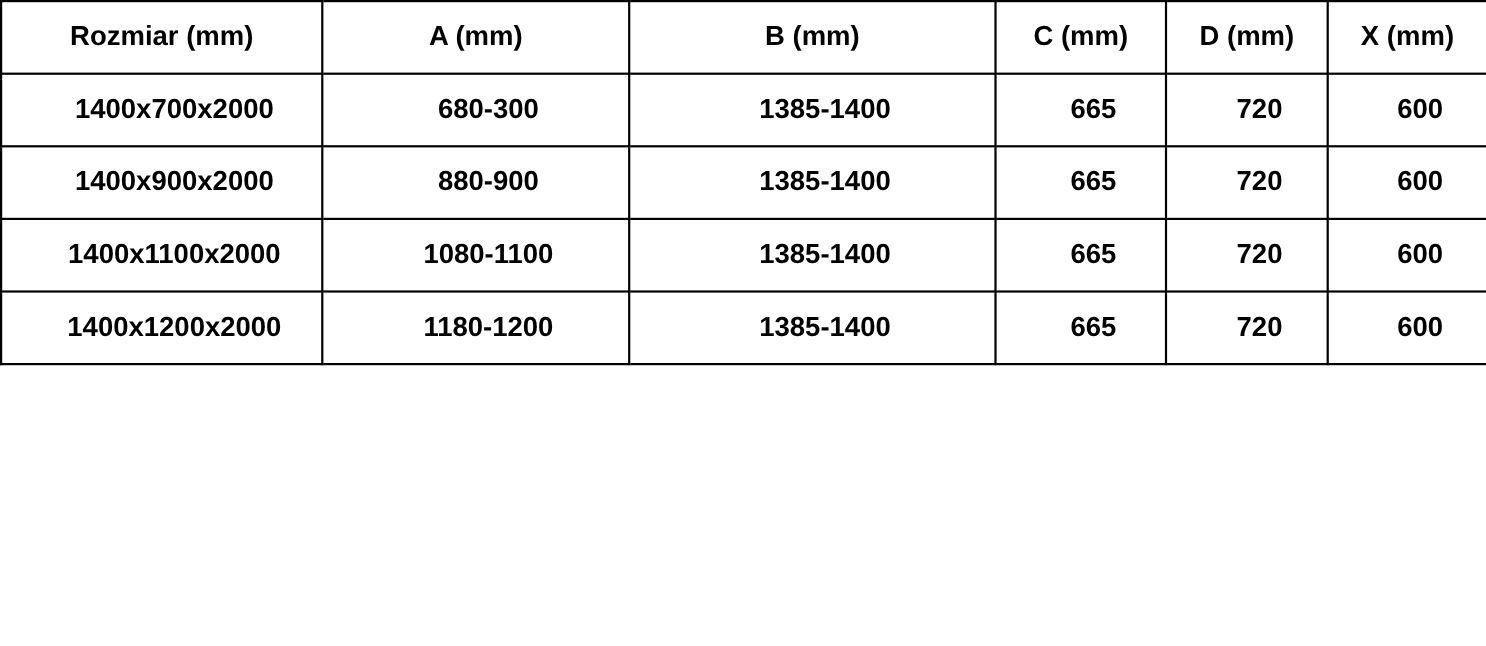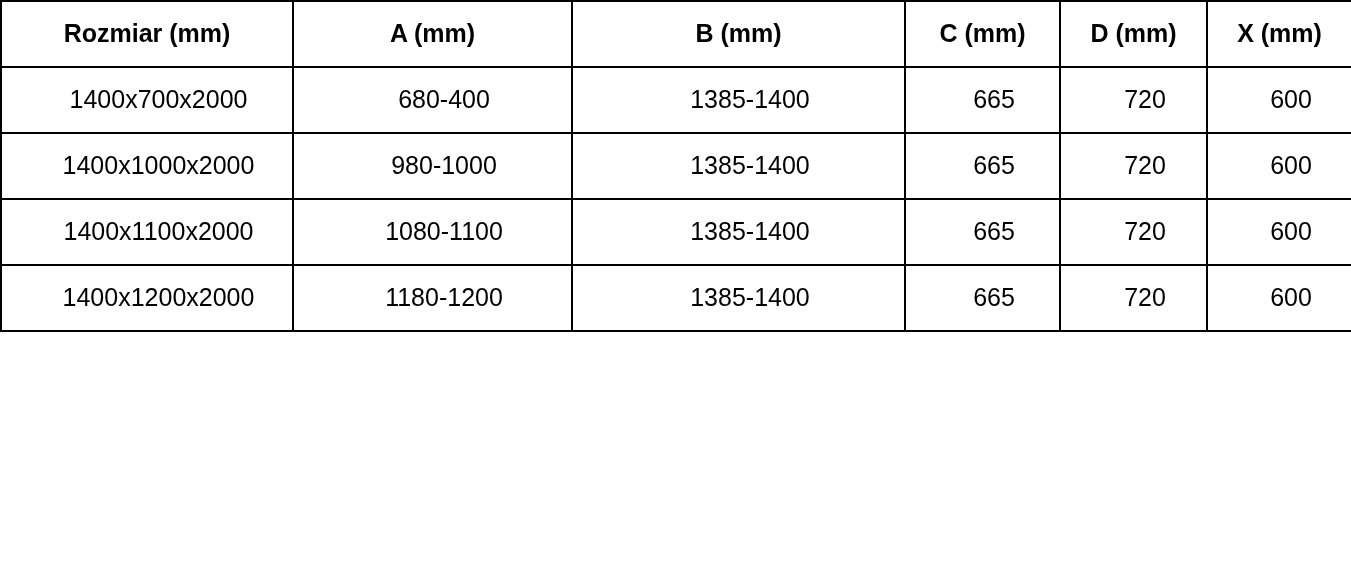--- a/index.html
+++ b/index.html
@@ -33,21 +33,21 @@
     height: 64px;
     font-size: 25px;
     line-height: 1.1;
     white-space: nowrap;
   }
   table.spec-table th {
     font-weight: bold;
     font-size: 25px;
   }
   table.spec-table td {
-    font-weight: normal;
+    font-weight: bold;
     padding-left: 23px;
   }
   
   col.c0 { width: 292px; }
   col.c1 { width: 279px; }
   col.c2 { width: 333px; }
   col.c3 { width: 155px; }
   col.c4 { width: 147px; }
   col.c5 { width: 145px; }
 </style>
@@ -70,29 +70,29 @@
         <th>A (mm)</th>
         <th>B (mm)</th>
         <th>C (mm)</th>
         <th>D (mm)</th>
         <th>X (mm)</th>
       </tr>
     </thead>
     <tbody>
       <tr>
         <td>1400x700x2000</td>
-        <td>680-400</td>
+        <td>680-300</td>
         <td>1385-1400</td>
         <td>665</td>
         <td>720</td>
         <td>600</td>
       </tr>
       <tr>
-        <td>1400x1000x2000</td>
-        <td>980-1000</td>
+        <td>1400x900x2000</td>
+        <td>880-900</td>
         <td>1385-1400</td>
         <td>665</td>
         <td>720</td>
         <td>600</td>
       </tr>
       <tr>
         <td>1400x1100x2000</td>
         <td>1080-1100</td>
         <td>1385-1400</td>
         <td>665</td>

